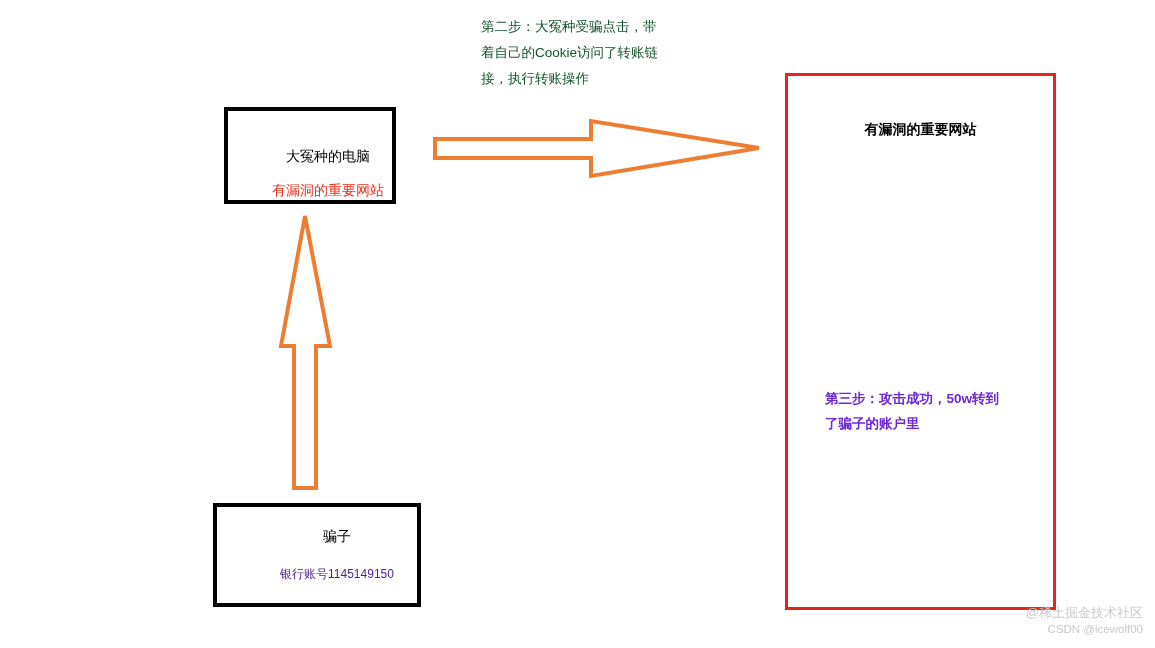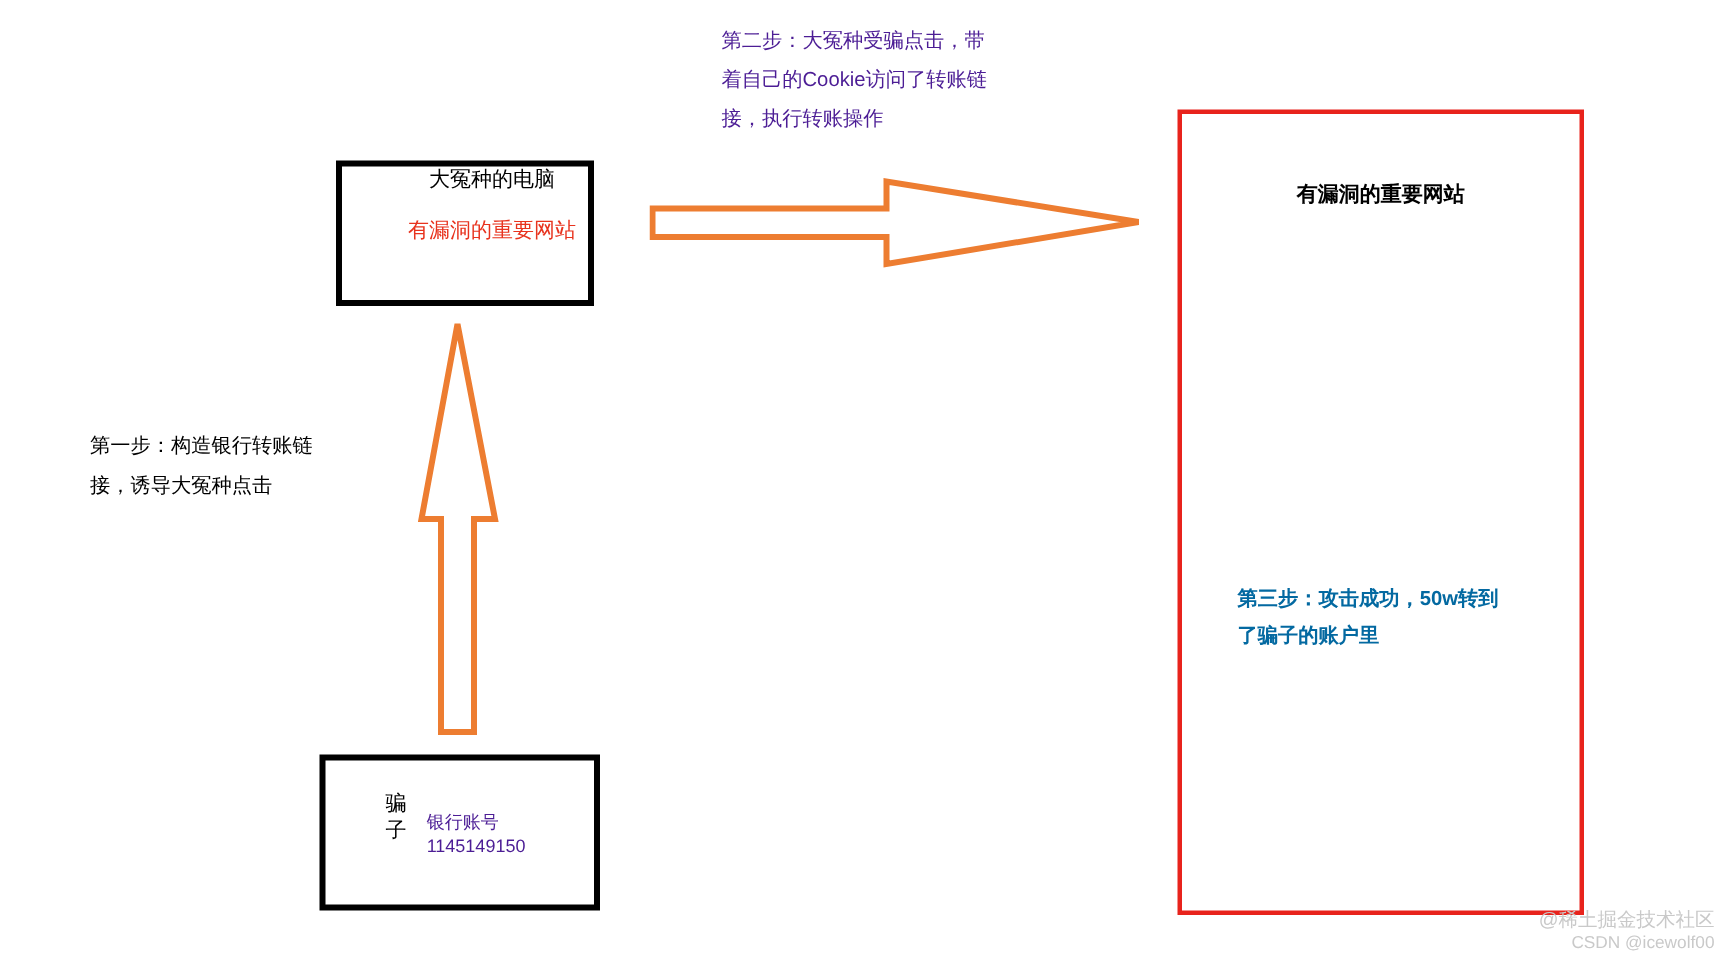--- a/index.html
+++ b/index.html
@@ -24,40 +24,40 @@
   }
   .victim-box {
     left: 224px;
     top: 107px;
     width: 172px;
     height: 97px;
     border: 4px solid #000000;
     display: flex;
     flex-direction: column;
     align-items: center;
-    justify-content: flex-start;
+    justify-content: flex-end;
     padding-left: 36px;
   }
   .victim-title {
     font-size: 14px;
     color: #000000;
     margin-bottom: 16px;
   }
   .victim-cookie {
     font-size: 14px;
     color: #e8331e;
   }
   .scammer-box {
     left: 213px;
     top: 503px;
-    width: 187px;
+    width: 208px;
     height: 104px;
     border: 4px solid #000000;
     display: flex;
-    flex-direction: row;
+    flex-direction: column;
     align-items: center;
     justify-content: center;
     padding-left: 40px;
   }
   .scammer-title {
     font-size: 14px;
     color: #000000;
     margin-bottom: 20px;
   }
   .scammer-account {
@@ -91,39 +91,39 @@
     color: #e8331e;
     word-break: break-all;
   }
   .site-step3 {
     position: absolute;
     left: 37px;
     top: 310px;
     width: 180px;
     font-size: 13.5px;
     line-height: 25px;
-    color: #0369a1;
+    color: #6d28d9;
   }
   .step1-text {
     position: absolute;
     left: 60px;
     top: 283px;
     width: 170px;
     font-size: 13.5px;
     line-height: 27px;
     color: #000000;
   }
   .step2-text {
     position: absolute;
     left: 481px;
     top: 14px;
     width: 180px;
     font-size: 13.5px;
     line-height: 26px;
-    color: #4c1d95;
+    color: #14532d;
   }
   .arrow {
     position: absolute;
   }
   .arrow-right {
     left: 433px;
     top: 117px;
     width: 328px;
     height: 63px;
   }
@@ -146,21 +146,20 @@
   }
   .wm-line2 {
     font-size: 11.5px;
   }
 </style>
 </head>
 <body>
 
 <div id="canvas">
 
-  <div class="step1-text">第一步：构造银行转账链接，诱导大冤种点击</div>
 
   <div class="step2-text">第二步：大冤种受骗点击，带着自己的Cookie访问了转账链接，执行转账操作</div>
 
   <div class="box victim-box">
     <div class="victim-title">大冤种的电脑</div>
     <div class="victim-cookie">有漏洞的重要网站</div>
   </div>
 
   <div class="box scammer-box">
     <div class="scammer-title">骗子</div>

